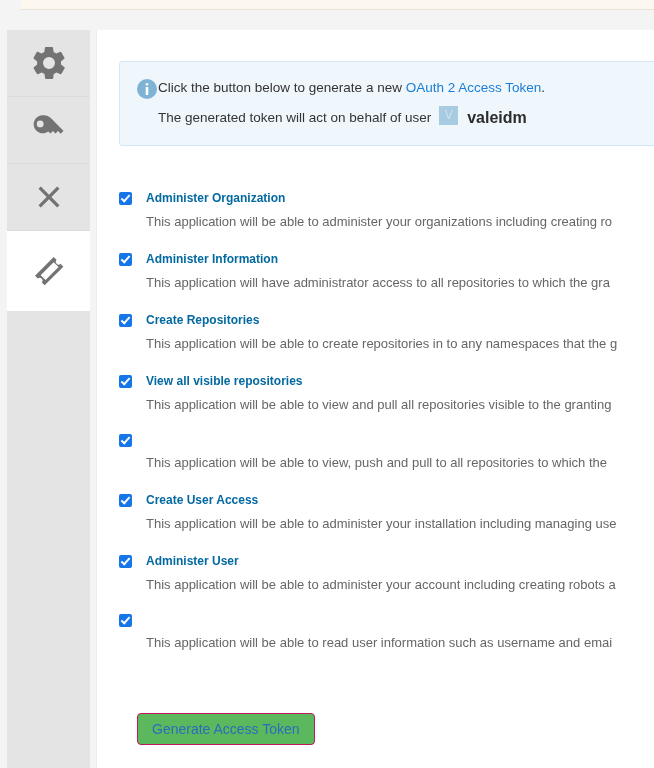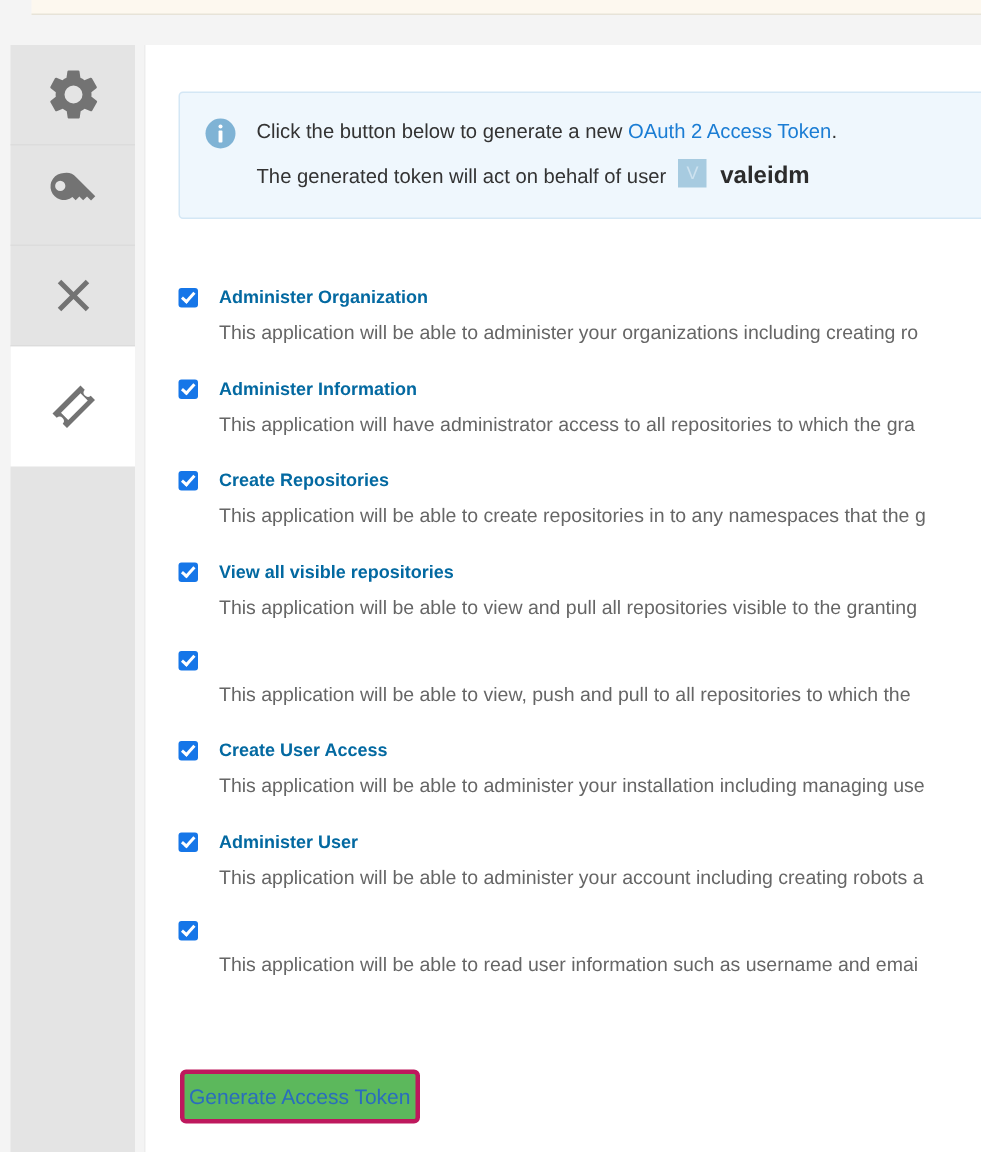--- a/index.html
+++ b/index.html
@@ -86,21 +86,21 @@
     align-items: flex-start;
   }
   .alert-icon {
     width: 22px;
     height: 22px;
     flex: 0 0 22px;
     margin-top: 2px;
   }
   .alert-icon svg { display: block; }
   .alert-body {
-    margin-left: 13px;
+    margin-left: 0;
     line-height: 23px;
     color: #333;
     font-size: 13.5px;
   }
   .alert-line { white-space: nowrap; }
   .alert-line.second {
     margin-top: 7px;
     display: flex;
     align-items: flex-start;
   }
@@ -174,26 +174,26 @@
   .scope-desc {
     margin: 8px 0 0 27px;
     color: #666666;
     font-size: 13px;
     white-space: nowrap;
   }
 
   
   .gen-btn {
     position: absolute;
-    left: 120px;
+    left: 137px;
     top: 713px;
     background: #5cb85c;
-    border: 3px solid #be185d;
+    border: 1px solid #be185d;
     border-radius: 4px;
-    padding: 7px 3px;
+    padding: 7px 14px;
     font-size: 14px;
     color: #2a6dbd;
     cursor: pointer;
     font-family: "Liberation Sans", sans-serif;
   }
 </style>
 </head>
 <body>
 
 <div class="top-banner"></div>

